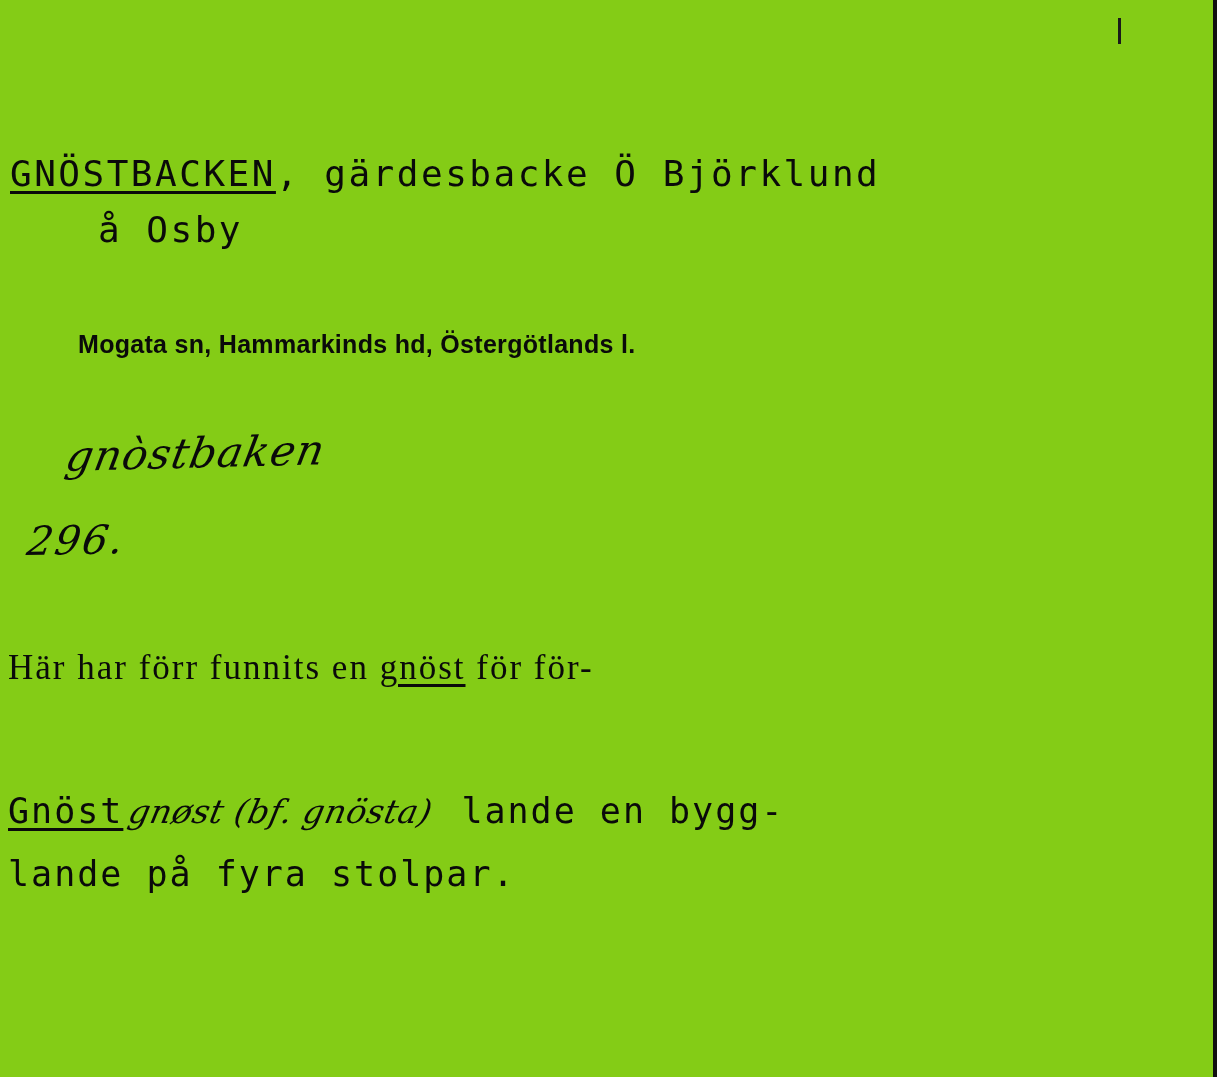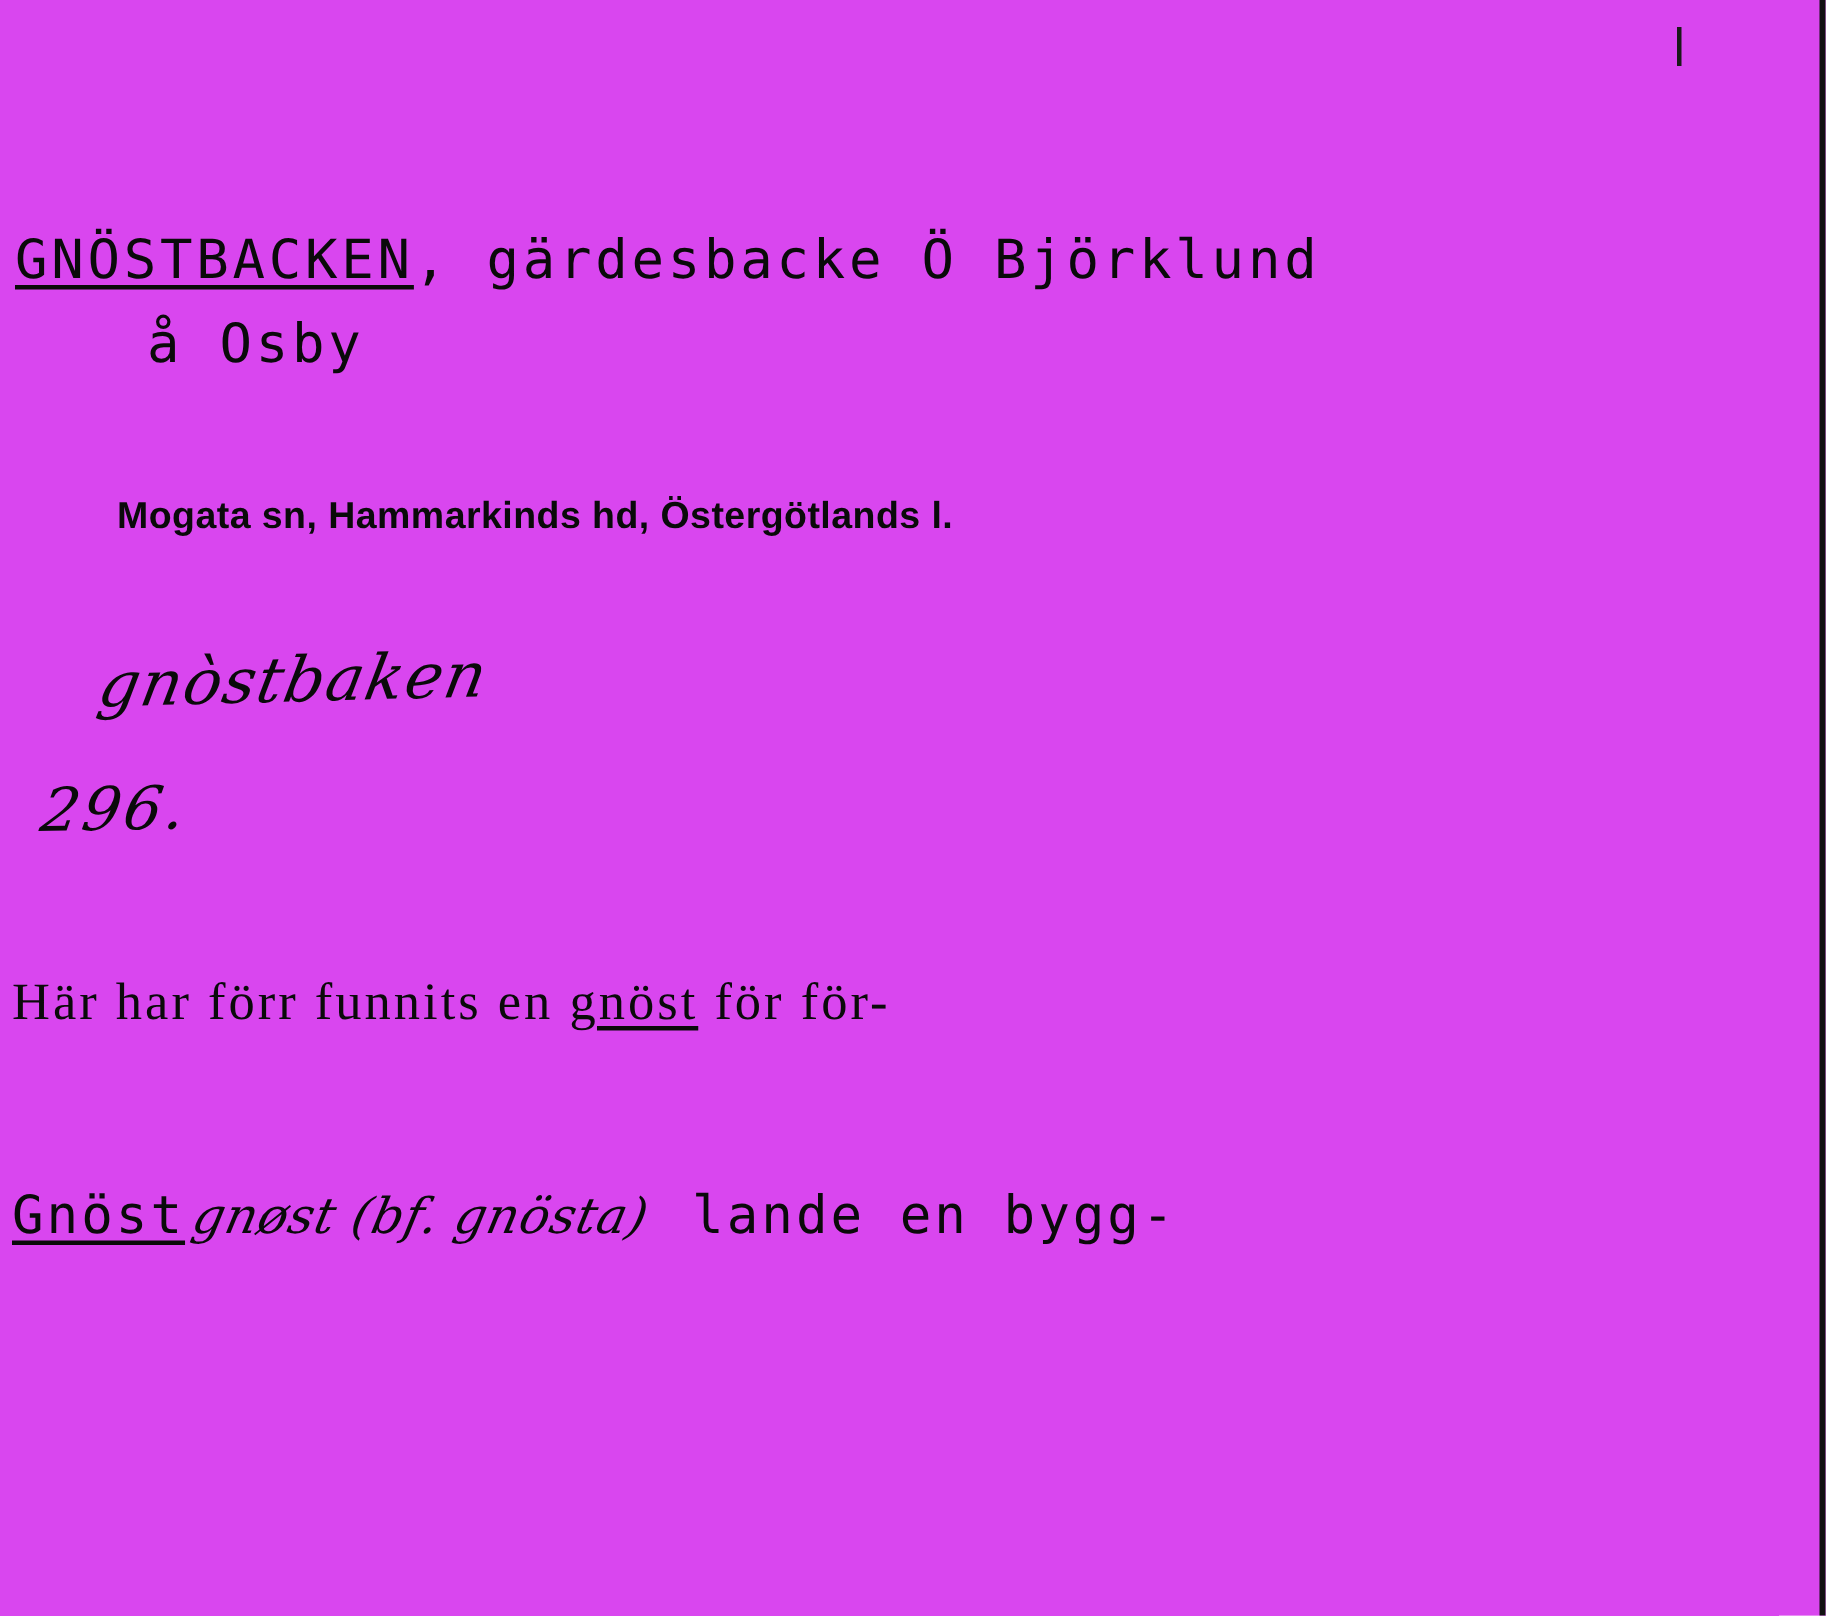--- a/index.html
+++ b/index.html
@@ -13,21 +13,21 @@
     position: relative;
     overflow: hidden;
     font-family: "DejaVu Sans Mono", monospace;
     color: #000000;
   }
 
   
   #card {
     position: absolute;
     inset: 0;
-    background: #d946ef;
+    background: #84cc16;
   }
 
   
   .scan-edge {
     position: absolute;
     top: 0;
     right: 0;
     width: 4px;
     height: 1077px;
     background: #111111;
@@ -159,16 +159,17 @@
   <div class="hand hand-word">gnòstbaken</div>
 
   <div class="hand hand-number">296.</div>
 
   <div class="body-para" id="para-1">
     <span class="para-line"><span>Här har förr funnits en </span><span class="u">gnöst</span><span> för för-</span></span>
   </div>
 
   <div class="body-para" id="para-2">
     <span class="para-line"><span class="u">Gnöst</span><span class="inline-hand">gnøst (bf. gnösta)</span><span> lande en bygg-</span></span>
+    <span class="para-line">lande på fyra stolpar.</span>
   </div>
 
 
 </div>
 
 </body></html>

